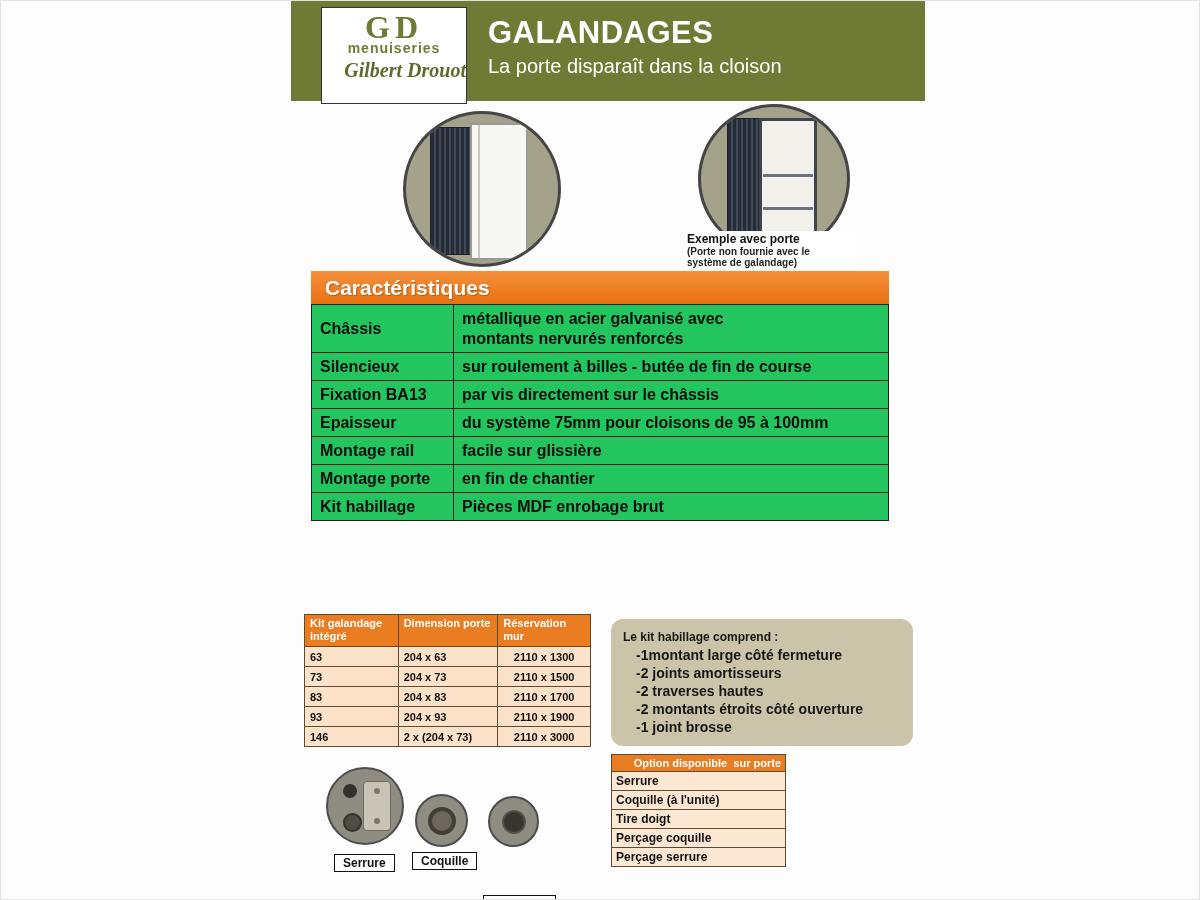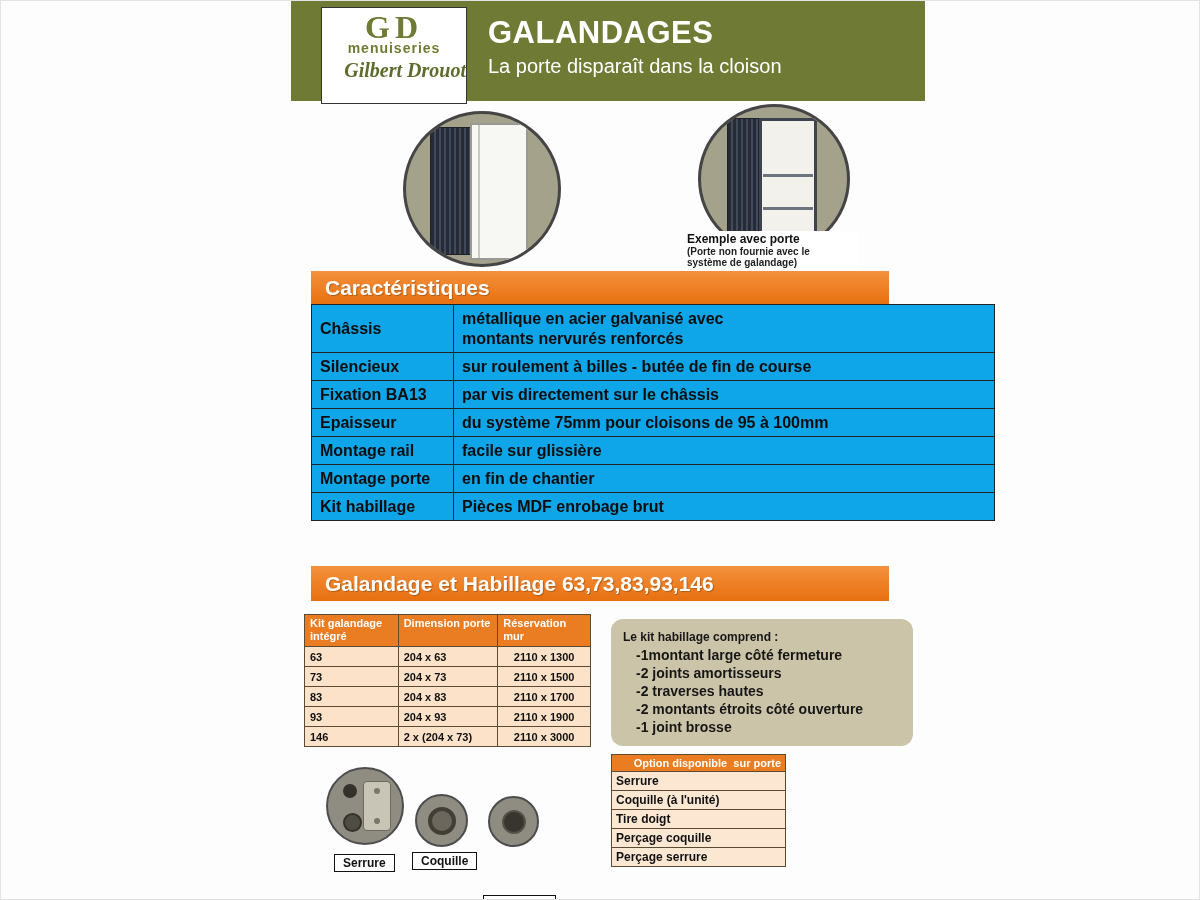--- a/index.html
+++ b/index.html
@@ -31,21 +31,21 @@
   .example-caption { position:absolute; left:686px; top:230px; width:172px; background:#ffffff; z-index:5; padding:1px 0; }
   .cap-title { font-size:12px; font-weight:bold; color:#111; }
   .cap-note { font-size:10px; font-weight:bold; color:#222; line-height:11px; }
 
   
   .banner { position:absolute; left:310px; width:578px; background:linear-gradient(180deg,#f4913d 0%,#e8700f 100%); color:#ffffff; font-weight:bold; font-size:21px; padding-left:14px; text-shadow:1px 1px 1px rgba(0,0,0,0.25); display:flex; align-items:center; }
   .banner1 { top:270px; height:33px; }
   .banner2 { top:565px; height:35px; }
 
   
-  .char-table { position:absolute; left:310px; top:303px; width:684px; border-collapse:collapse; background:#0ea5e9; }
+  .char-table { position:absolute; left:310px; top:303px; width:578px; border-collapse:collapse; background:#22c55e; }
   .char-table td { border:1px solid #222; font-size:16px; font-weight:bold; color:#0d0d0d; padding:3px 8px; vertical-align:middle; line-height:20px; }
   .char-table td.lbl { width:142px; }
   .char-table td.val { white-space:pre-line; }
   .char-table tr { height:28px; }
   .char-table tr.tall { height:48px; }
 
   
   .size-table { position:absolute; left:303px; top:613px; width:287px; border-collapse:collapse; }
   .size-table th { background:#ea7c22; color:#ffffff; font-size:11px; font-weight:bold; text-align:left; padding:2px 5px; border:1px solid #5c4a32; vertical-align:top; height:32px; line-height:13px; }
   .size-table td { background:#fbe2c8; font-size:11px; font-weight:bold; color:#111; padding:2px 5px; border:1px solid #5c4a32; height:20px; }
@@ -146,23 +146,20 @@
       <td class="lbl">Montage porte</td>
       <td class="val">en fin de chantier</td>
     </tr>
     <tr>
       <td class="lbl">Kit habillage</td>
       <td class="val">Pièces MDF enrobage brut</td>
     </tr>
   </tbody>
     </table>
 
-  <div class="banner banner2">
-    <span>Galandage et Habillage 63,73,83,93,146</span>
-  </div>
 
   <table class="size-table">
     <colgroup>
         <col class="c1">
         <col class="c2">
         <col class="c3">
       </colgroup>
     <thead>
       <tr>
         <th>Kit galandage intégré</th>

